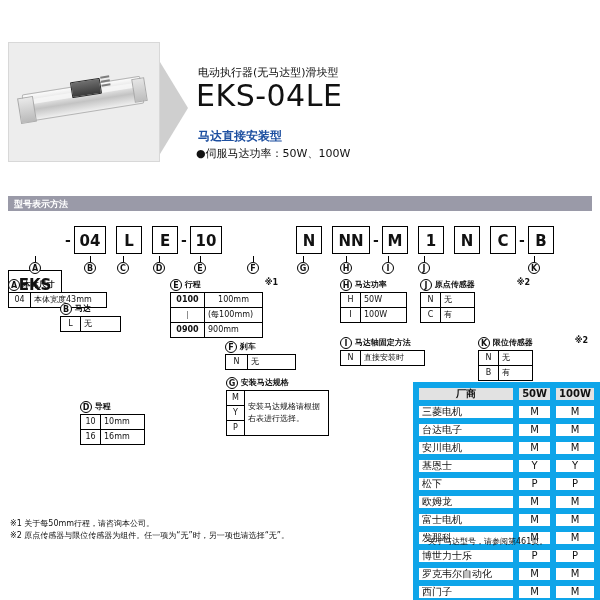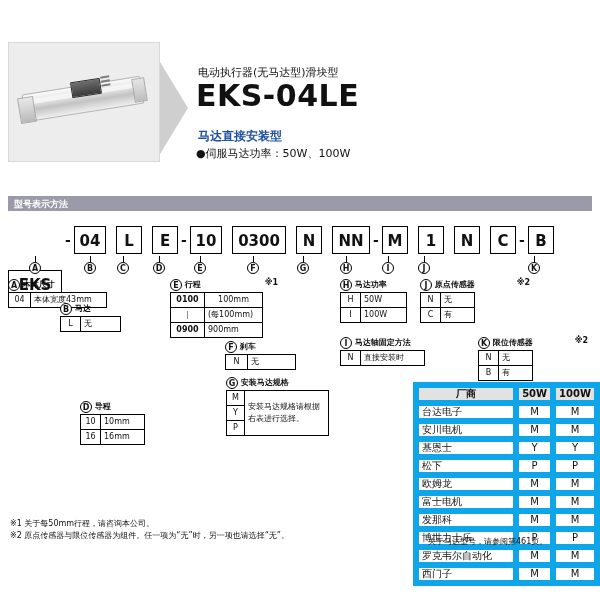--- a/index.html
+++ b/index.html
@@ -53,21 +53,21 @@
   .arrow {
     position:absolute; left:160px; top:62px;
     width:0;height:0;
     border-top:46px solid transparent;
     border-bottom:46px solid transparent;
     border-left:28px solid #cfcfcf;
   }
 
   
   .head-sub { position:absolute; left:198px; top:65px; font-size:11px; color:#111; }
-  .head-title { position:absolute; left:196px; top:78px; font-size:30px; font-weight:bold; letter-spacing:.5px; }
+  .head-title { position:absolute; left:196px; top:78px; font-size:30px; font-weight:normal; letter-spacing:.5px; }
   .head-blue { position:absolute; left:198px; top:128px; font-size:12px; color:#1d4fa0; font-weight:bold; }
   .head-bullet { position:absolute; left:196px; top:146px; font-size:11px; }
 
   
   .sec-bar {
     position:absolute; left:8px; top:196px; width:584px; height:15px;
     background:#9a9aa8; color:#fff; font-size:9px; font-weight:bold;
     padding:2px 0 0 6px;
   }
 
@@ -134,21 +134,20 @@
   <div class="sec-bar">型号表示方法</div>
 
   <div class="code-row">
     <div class="code-cell" style="left:0px;width:54px;margin-top:44px;">EKS</div>
     <div class="code-dash" style="left:55px;">-</div>
     <div class="code-cell" style="left:66px;width:32px;">04</div>
     <div class="code-cell" style="left:108px;width:26px;">L</div>
     <div class="code-cell" style="left:144px;width:26px;">E</div>
     <div class="code-dash" style="left:171px;">-</div>
     <div class="code-cell" style="left:182px;width:32px;">10</div>
-    <div class="code-cell" style="left:224px;width:54px;">0300</div>
     <div class="code-cell" style="left:288px;width:26px;">N</div>
     <div class="code-cell" style="left:324px;width:38px;">NN</div>
     <div class="code-dash" style="left:363px;">-</div>
     <div class="code-cell" style="left:374px;width:26px;">M</div>
     <div class="code-cell" style="left:410px;width:26px;">1</div>
     <div class="code-cell" style="left:446px;width:26px;">N</div>
     <div class="code-cell" style="left:482px;width:26px;">C</div>
     <div class="code-dash" style="left:509px;">-</div>
     <div class="code-cell" style="left:520px;width:26px;">B</div>
   </div>
@@ -362,20 +361,25 @@
   </div>
 
   <table class="maker">
     <tbody>
         <tr>
       <td class="hdr" style="width:105px;">厂商</td>
       <td class="hdr" style="width:35px;">50W</td>
       <td class="hdr" style="width:35px;">100W</td>
     </tr>
     <tr>
+          <td>三菱电机</td>
+          <td class="c">M</td>
+          <td class="c">M</td>
+        </tr>
+    <tr>
           <td>台达电子</td>
           <td class="c">M</td>
           <td class="c">M</td>
         </tr>
     <tr>
           <td>安川电机</td>
           <td class="c">M</td>
           <td class="c">M</td>
         </tr>
     <tr>

